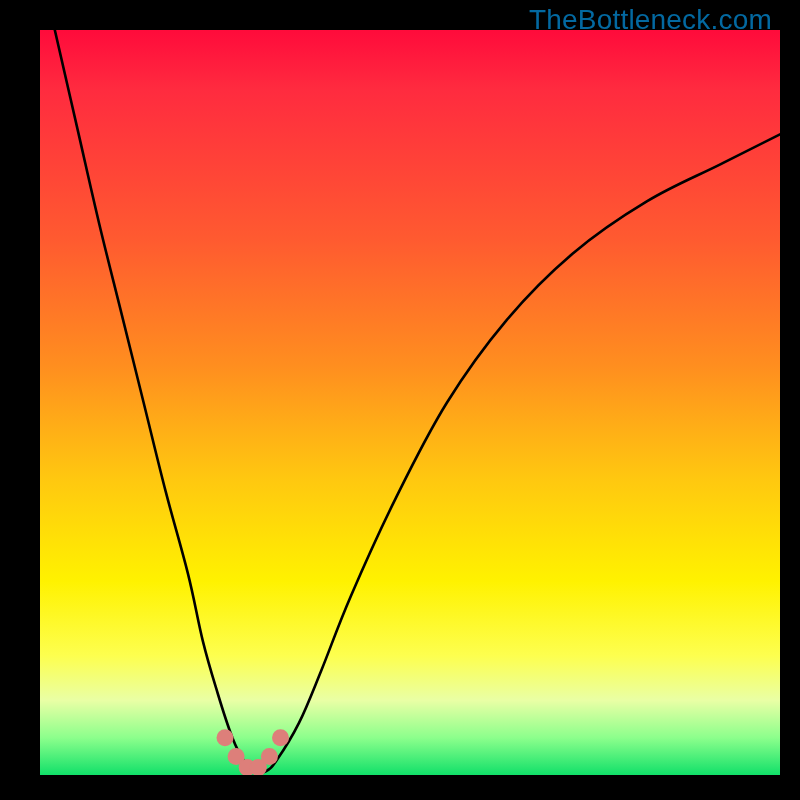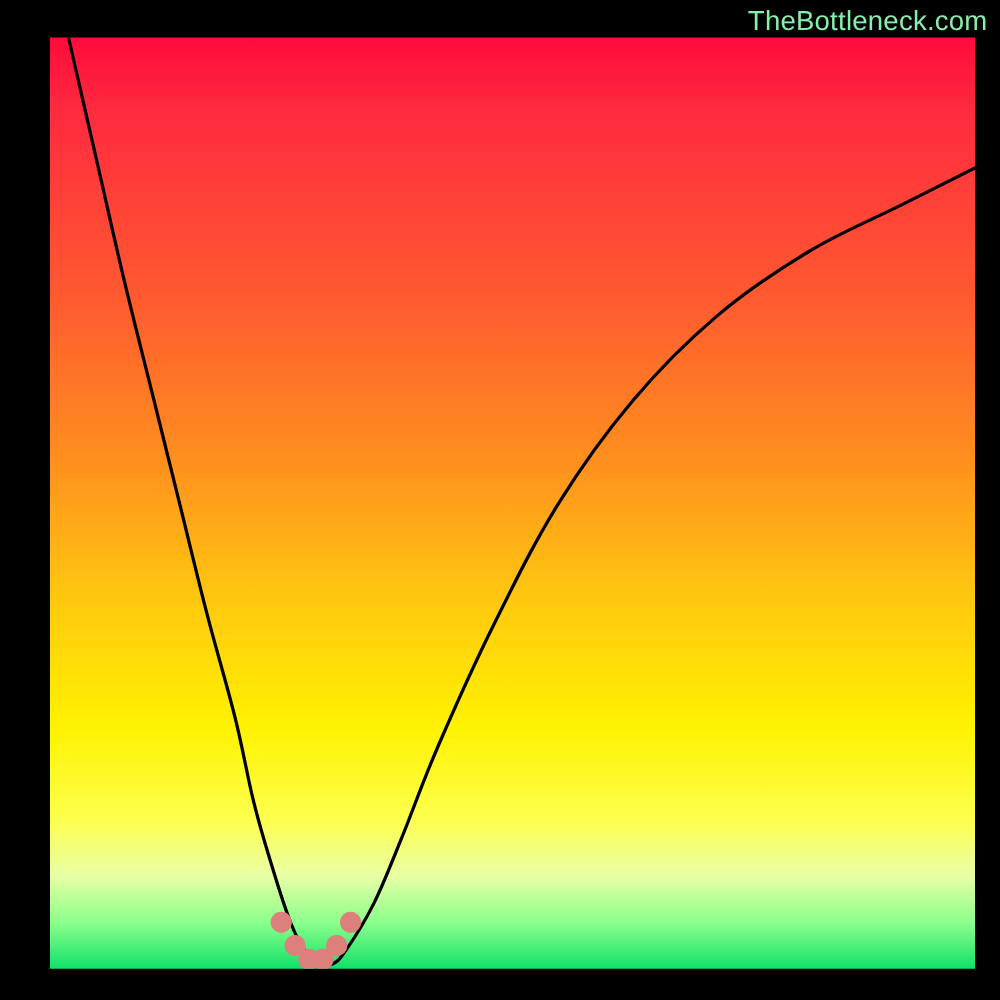--- a/index.html
+++ b/index.html
@@ -35,24 +35,24 @@
       #fff200 74%,
       #fdff4f 84%,
       #e9ffa5 90%,
       #8cff8c 95%,
       #11e069 100%
     );
   }
   .watermark {
     position: absolute;
     top: 4px;
-    right: 10px;
+    right: 28px;
     font-family: Arial, Helvetica, sans-serif;
-    font-size: 22px;
-    color: #86efac;
+    font-size: 28px;
+    color: #0369a1;
     letter-spacing: 0.2px;
   }
   svg.overlay {
     position: absolute;
     left: 0;
     top: 0;
   }
 </style>
 </head>
 <body>

